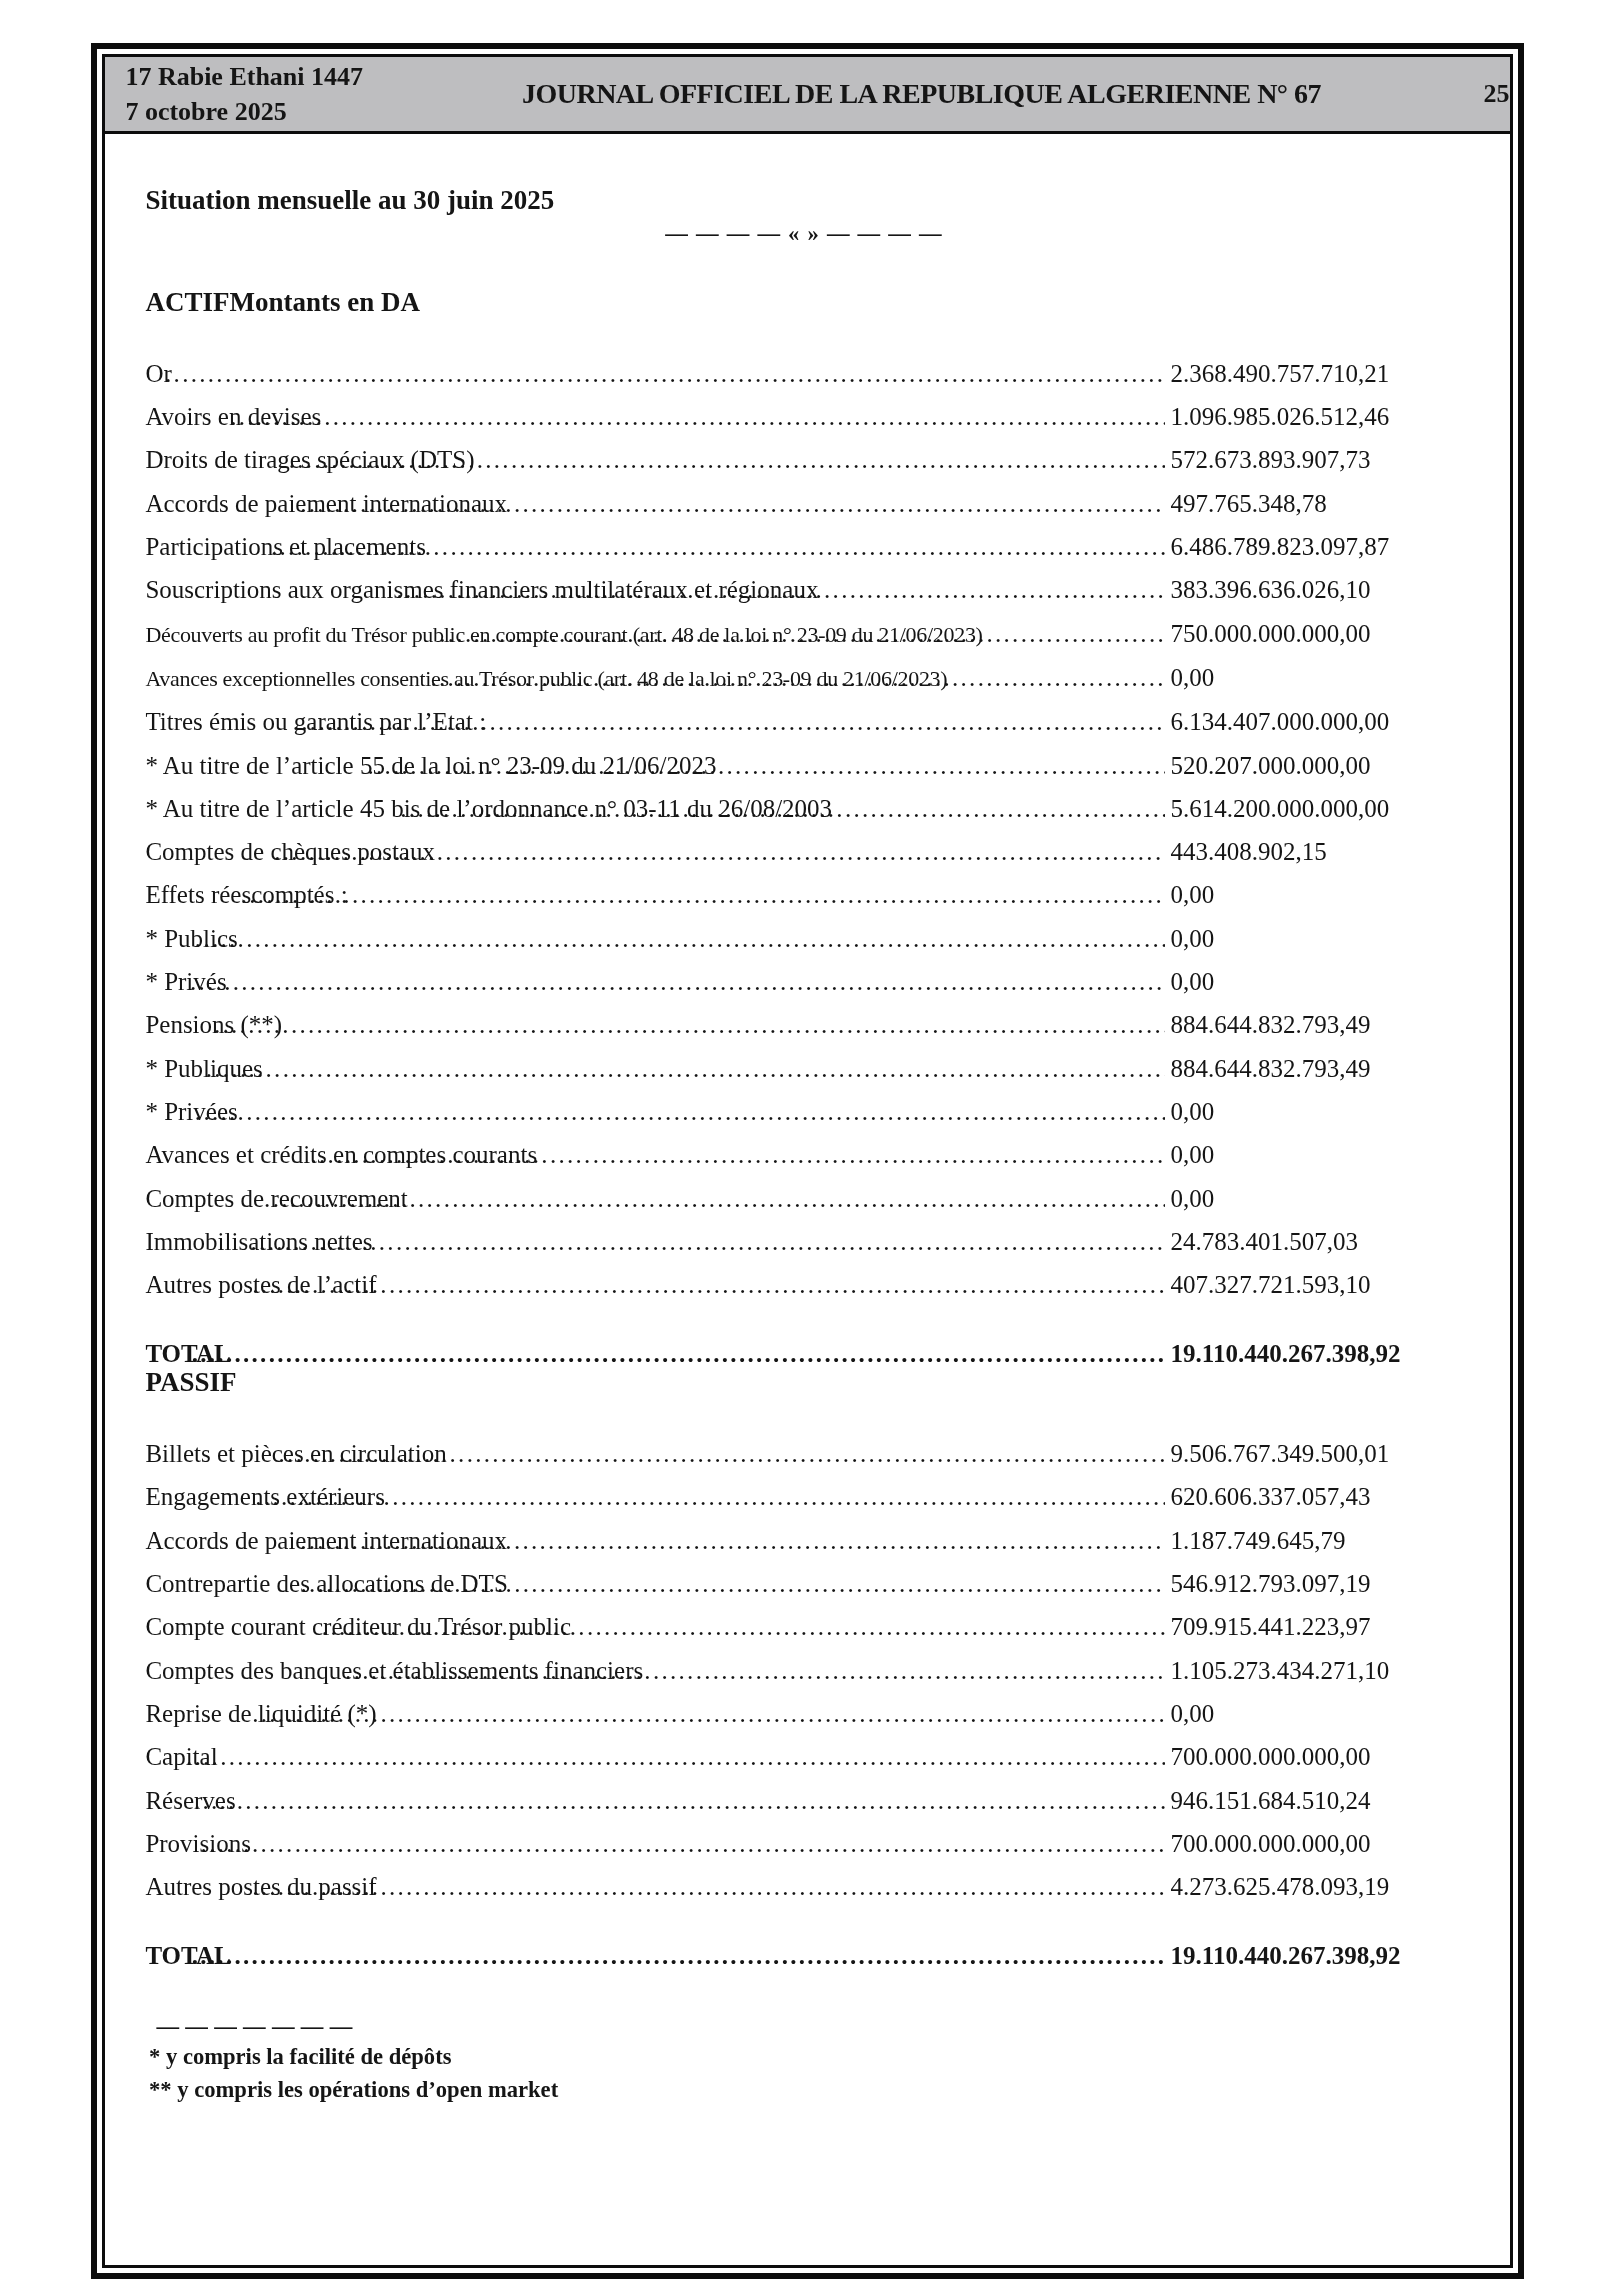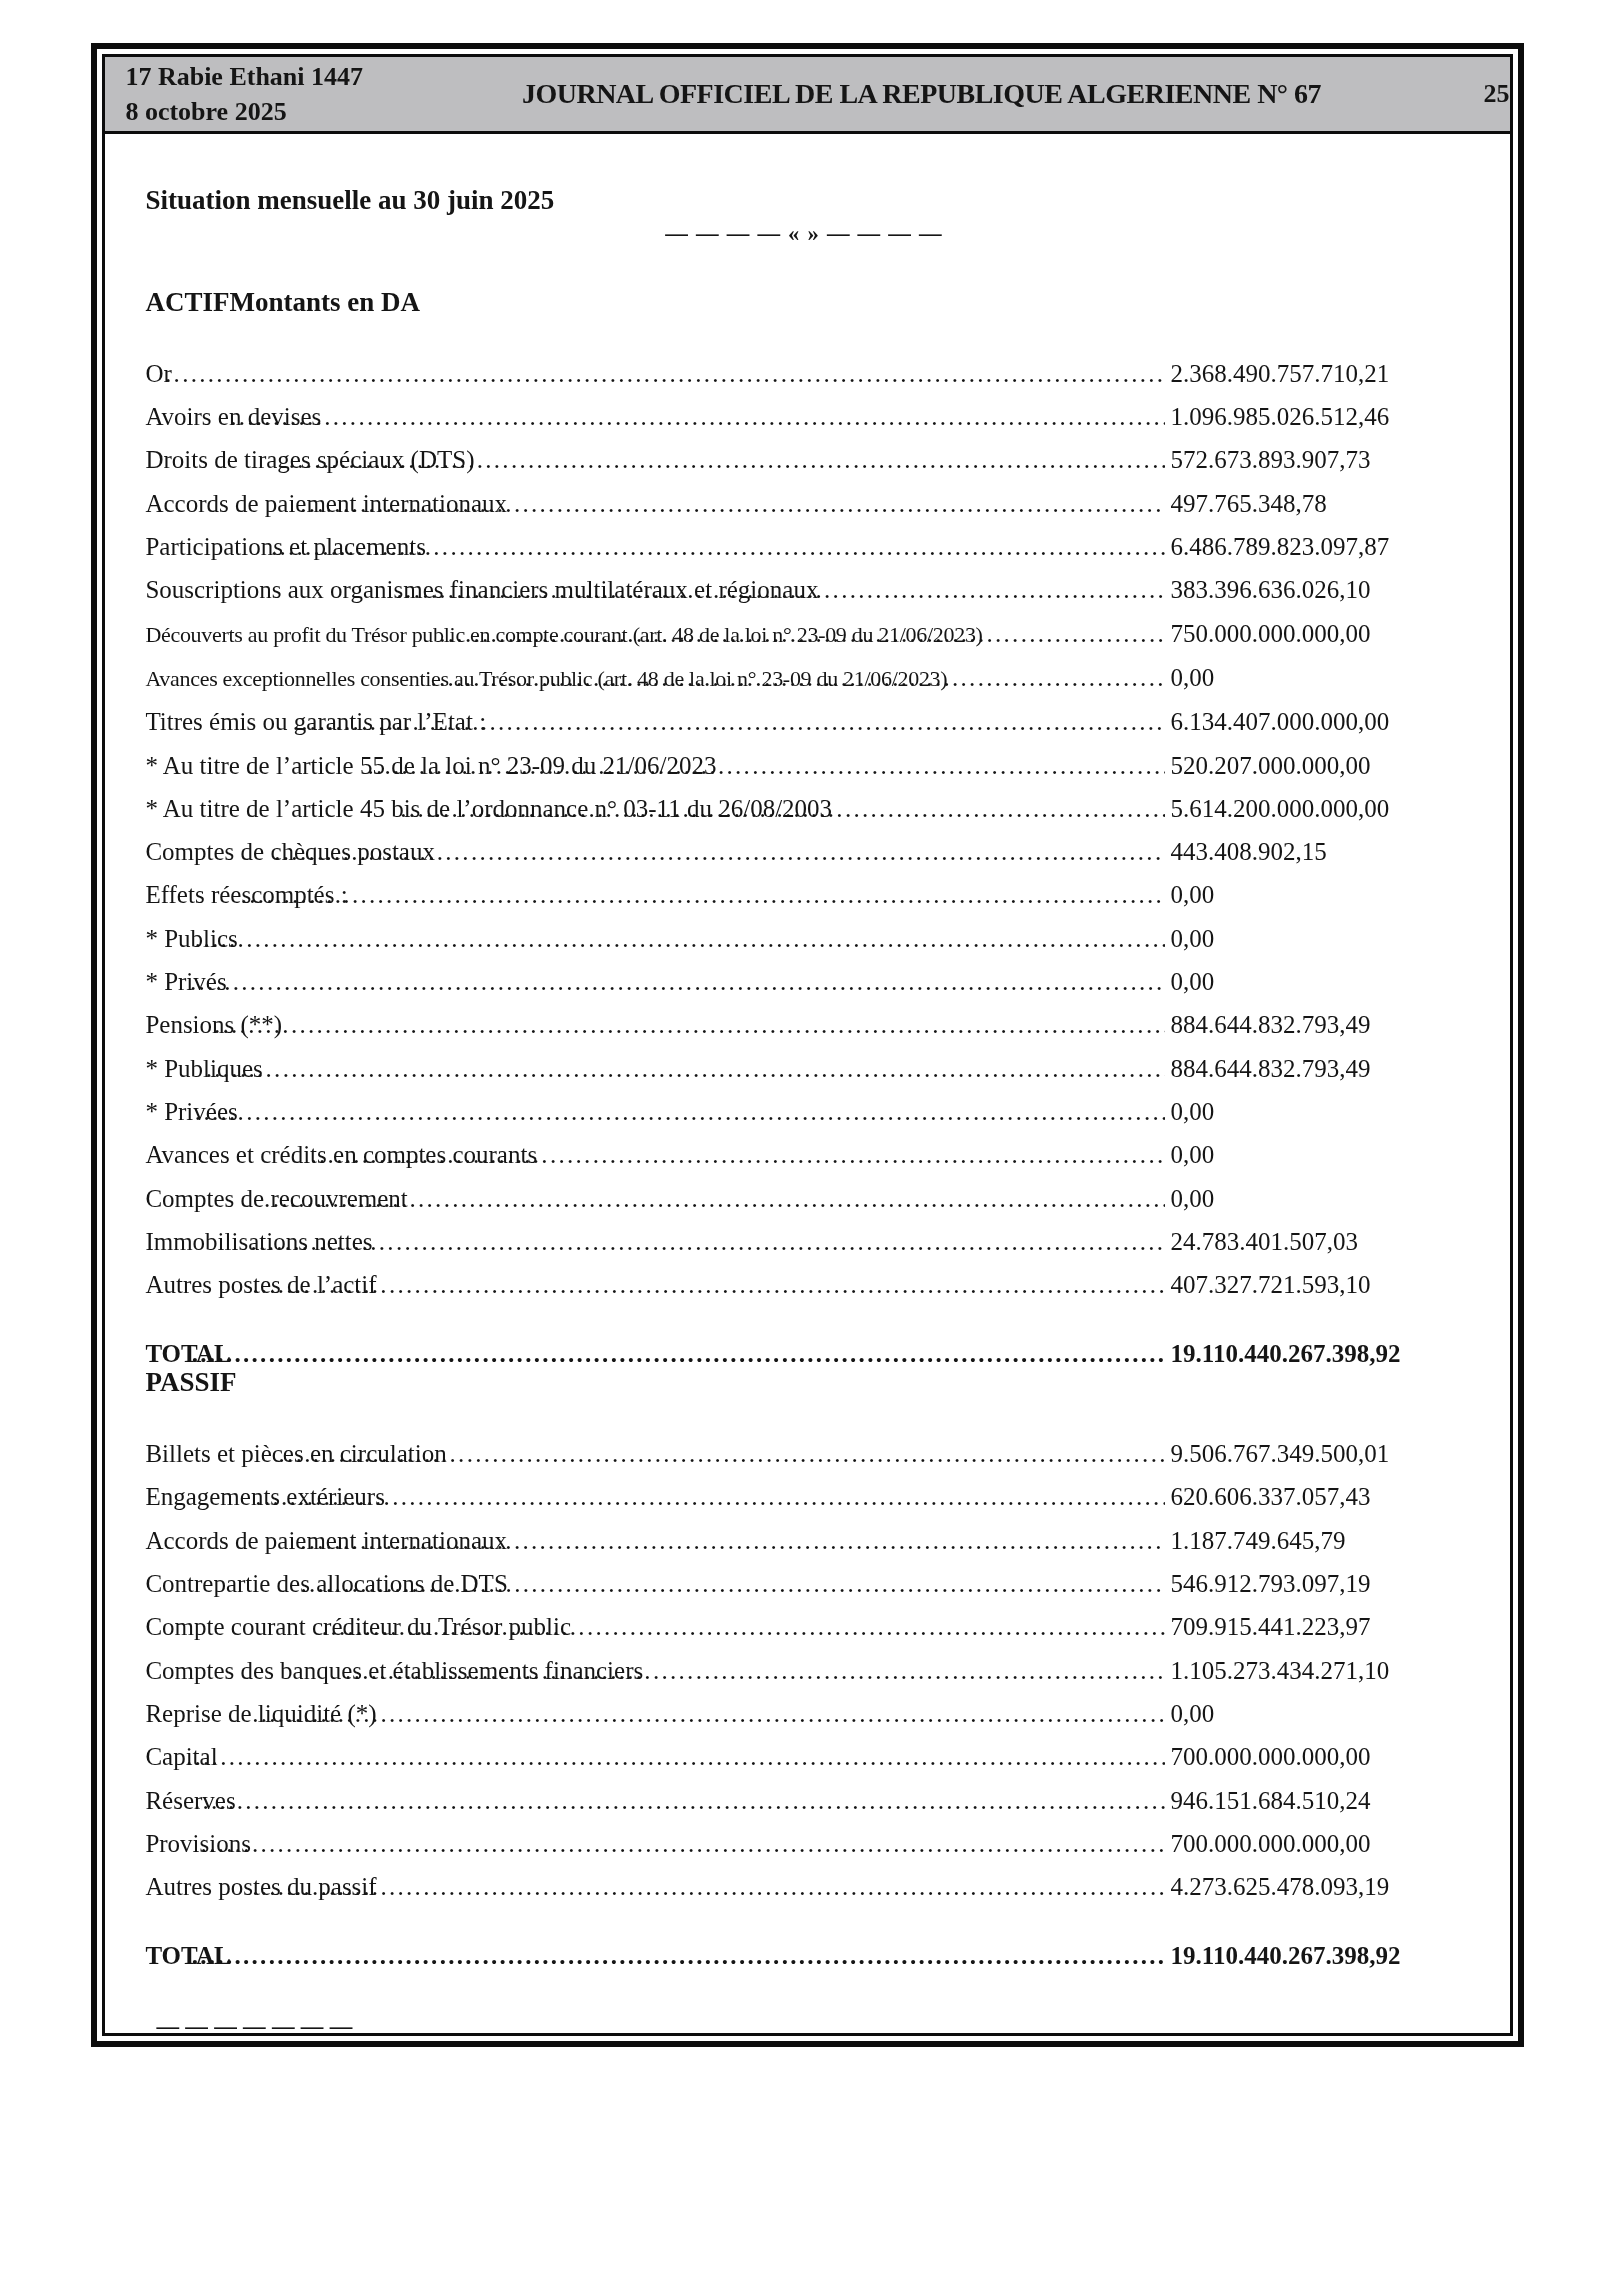--- a/index.html
+++ b/index.html
@@ -9,21 +9,21 @@
     color: #151515;
     font-family: "Liberation Serif", "DejaVu Serif", serif;
   }
   body {
     width: 1615px;
     height: 2285px;
     position: relative;
   }
   .page-frame {
     width: 1433px;
-    height: 2004px;
+    height: 2236px;
     margin: 43px auto 0 auto;
     border: 6.3px solid #0c0c0c;
     padding: 5.4px;
     box-sizing: border-box;
     background: #ffffff;
     display: flex;
     flex-direction: column;
   }
   .header-bar {
     flex: none;
@@ -145,21 +145,21 @@
   .footnote:first-of-type { margin-top: 7.2px; }
 </style>
 </head>
 <body>
 
 <div class="page-frame">
 
   <div class="header-bar">
     <div class="header-dates">
       <div>17 Rabie Ethani 1447</div>
-      <div>8 octobre 2025</div>
+      <div>7 octobre 2025</div>
     </div>
     <div class="journal-title">JOURNAL OFFICIEL DE LA REPUBLIQUE ALGERIENNE N° 67</div>
     <div class="page-number">25</div>
   </div>
 
   <div class="content-box">
 
     <div class="doc-title">Situation mensuelle au 30 juin 2025</div>
     <div class="title-sep">————«»————</div>
 

